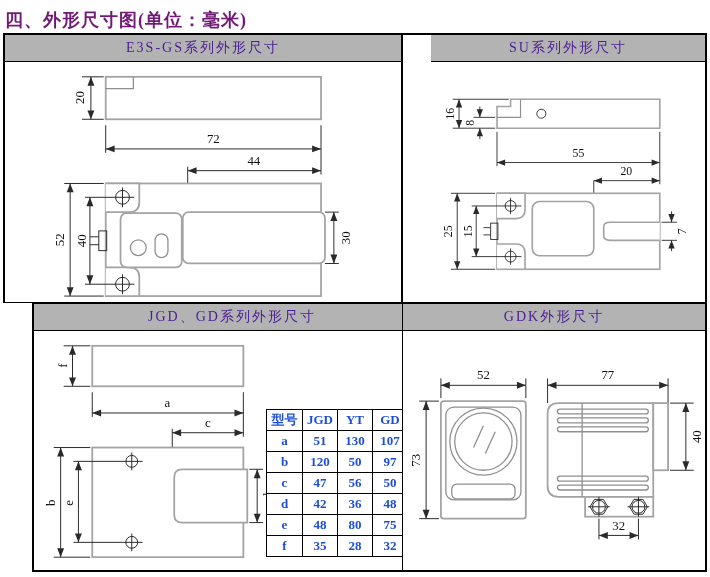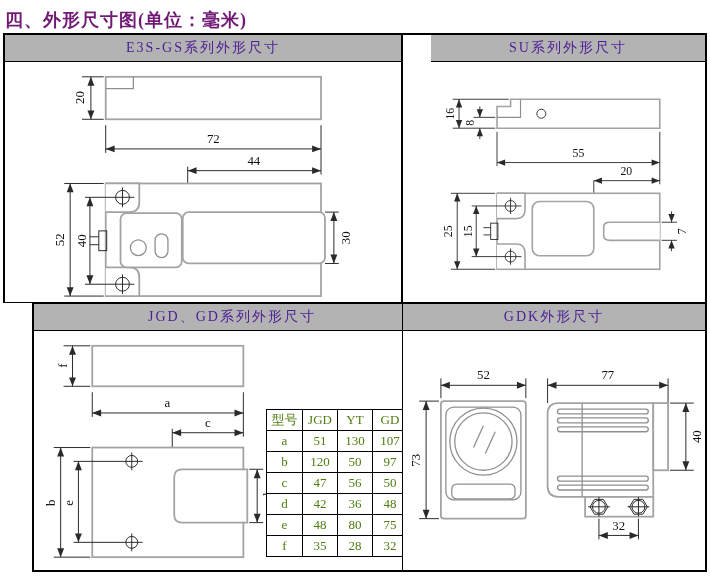--- a/index.html
+++ b/index.html
@@ -29,21 +29,21 @@
   .d  { fill:none; stroke:#2a2a2a; stroke-width:1; }
   text.lab { fill:#111; font-family:"Liberation Serif", serif; font-size:13px; }
 
   
   table.spec {
     position:absolute; left:232px; top:78px; border-collapse:collapse;
     font-family:"Liberation Serif", serif; font-size:13px; background:#fff;
   }
   table.spec th, table.spec td {
     border:1px solid #000; text-align:center; padding:0;
-    width:34px; height:20px; font-weight:normal; color:#4d7c0f;
+    width:34px; height:20px; font-weight:bold; color:#1d4ed8;
   }
   table.spec th:first-child, table.spec td:first-child { width:35px; }
 </style>
 </head>
 <body>
 
 <div id="page">
   <div id="doc-title">四、外形尺寸图(单位：毫米)</div>
 
   <div id="grid">

